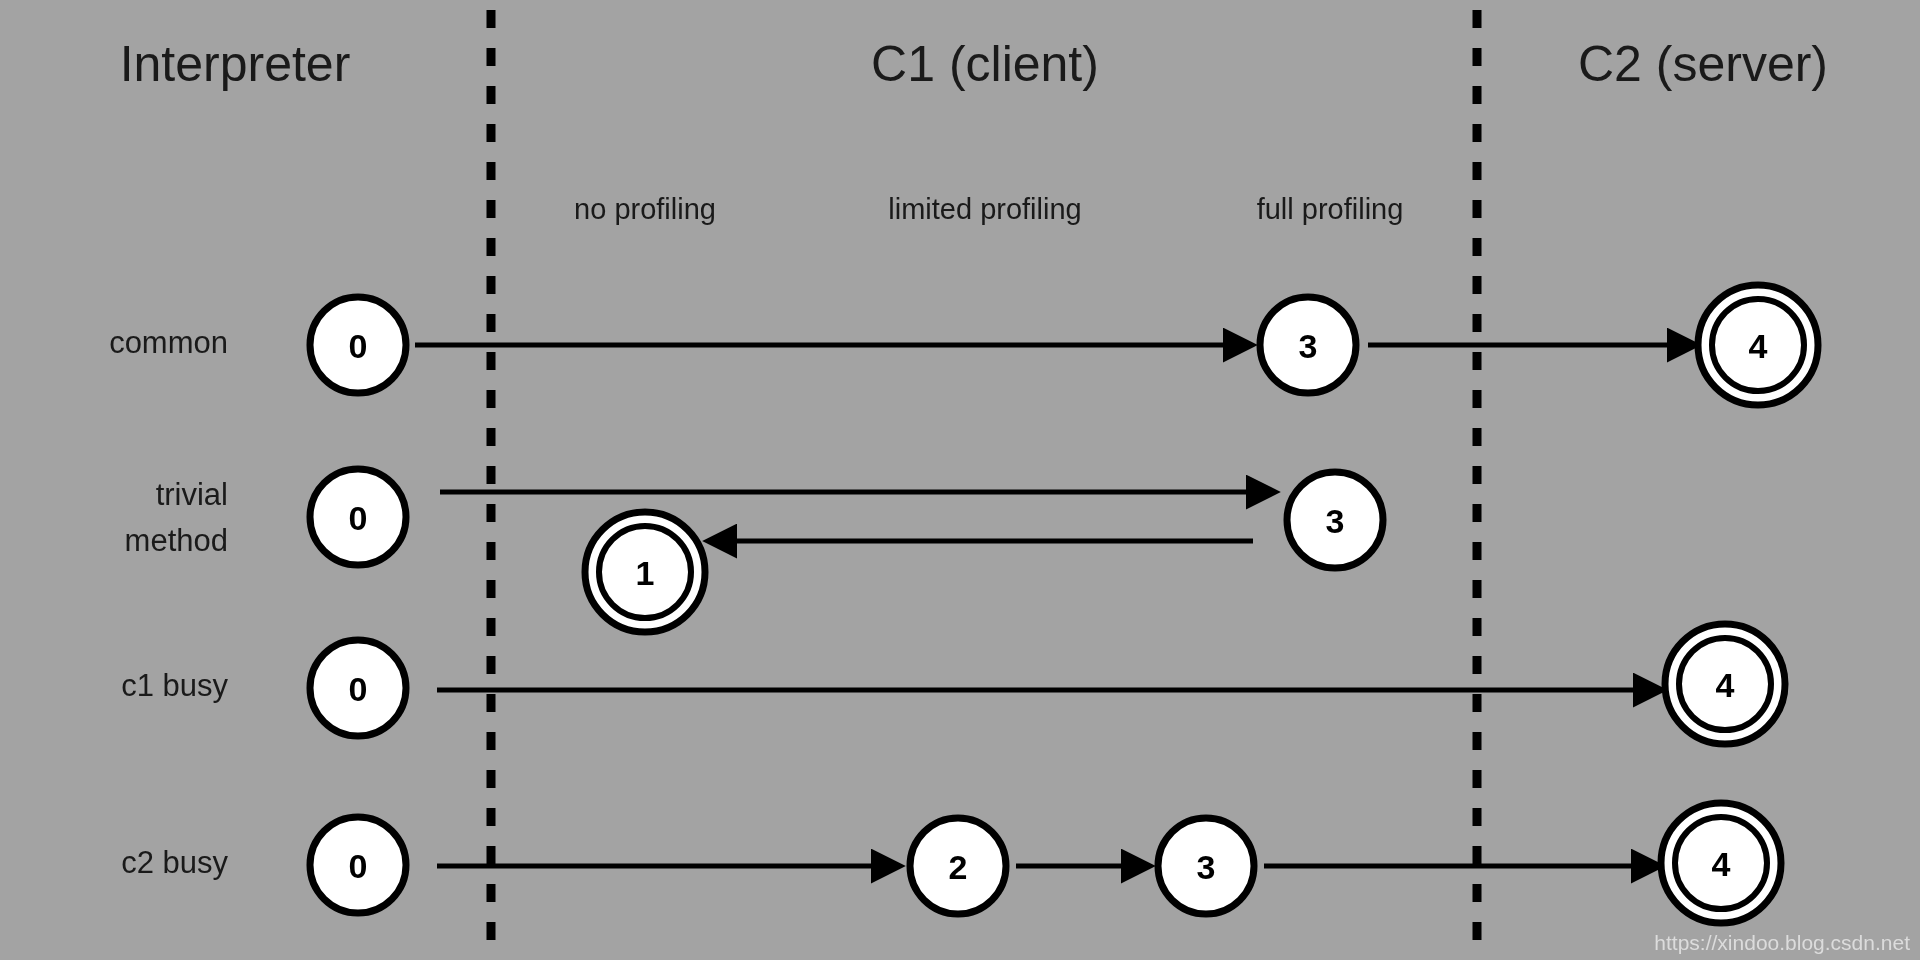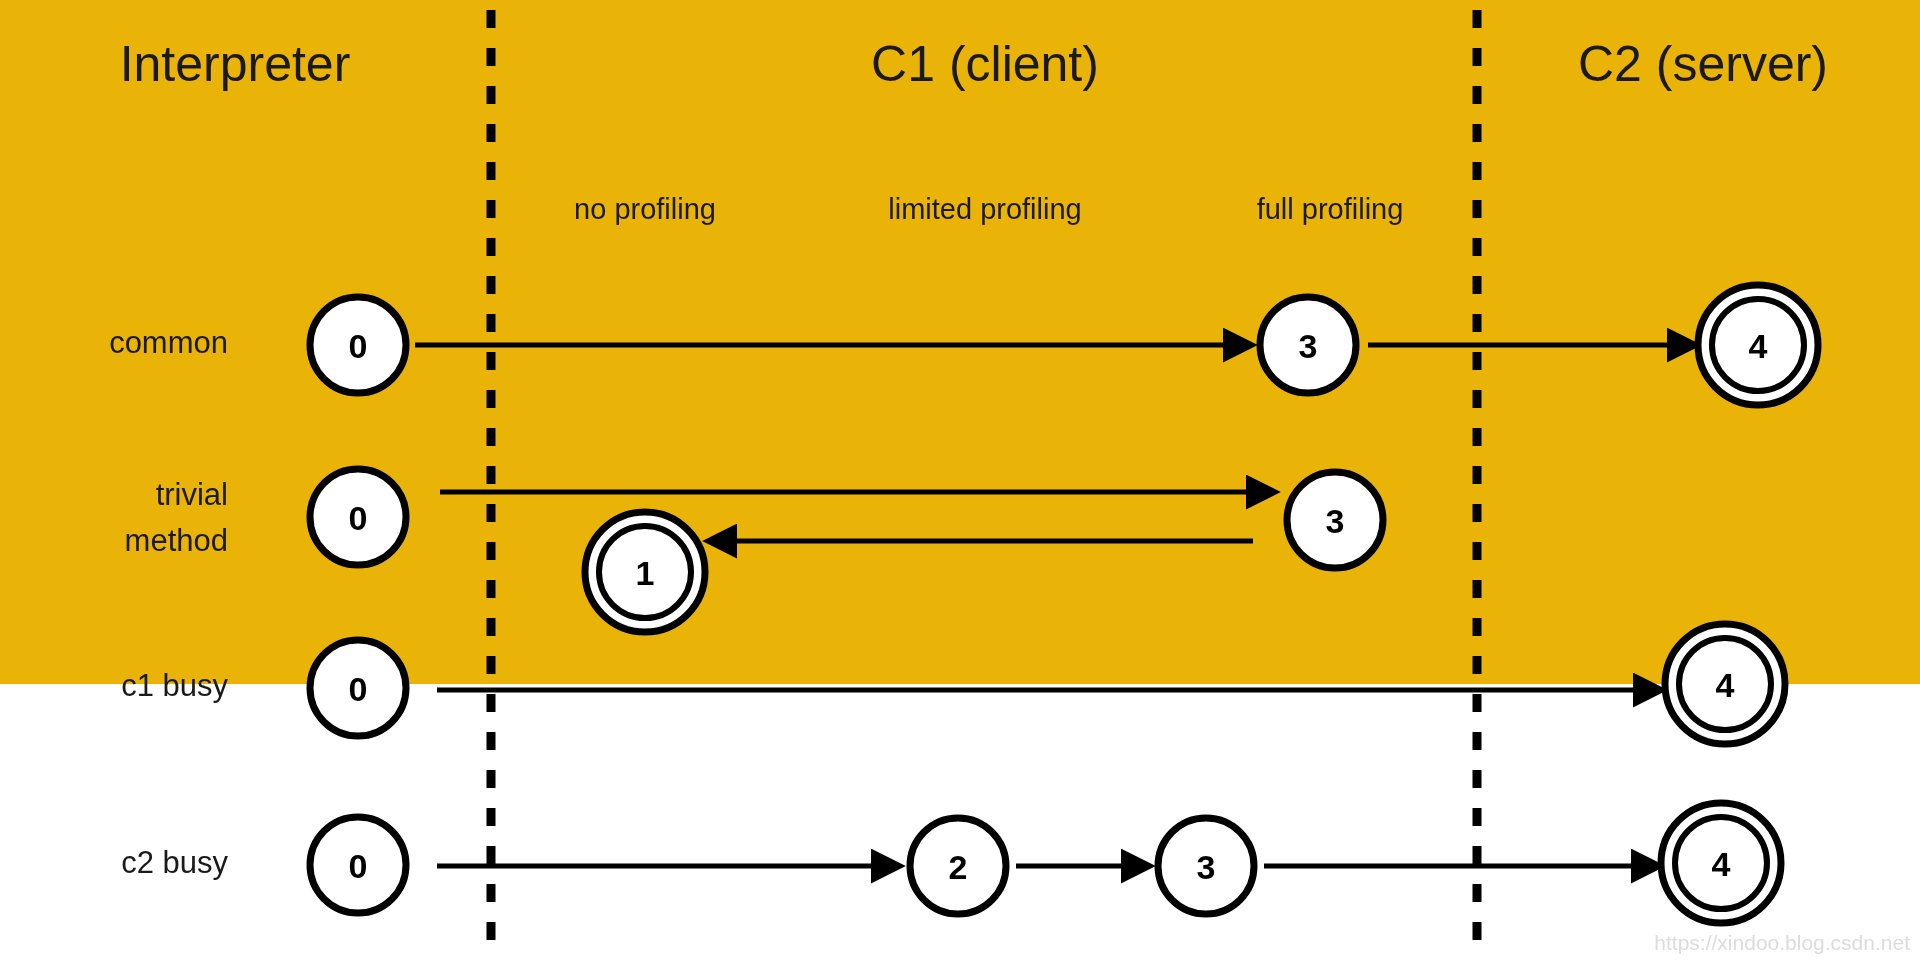--- a/index.html
+++ b/index.html
@@ -11,22 +11,22 @@
   body {
     width: 1920px;
     height: 960px;
     overflow: hidden;
     font-family: "Liberation Sans", sans-serif;
     color: #111111;
   }
   #canvas {
     position: relative;
     width: 1920px;
-    height: 684px;
-    background: #eab308;
+    height: 960px;
+    background: #a3a3a3;
   }
   svg#diagram {
     position: absolute;
     left: 0;
     top: 0;
     width: 1920px;
     height: 960px;
     display: block;
   }
   .col-title {

